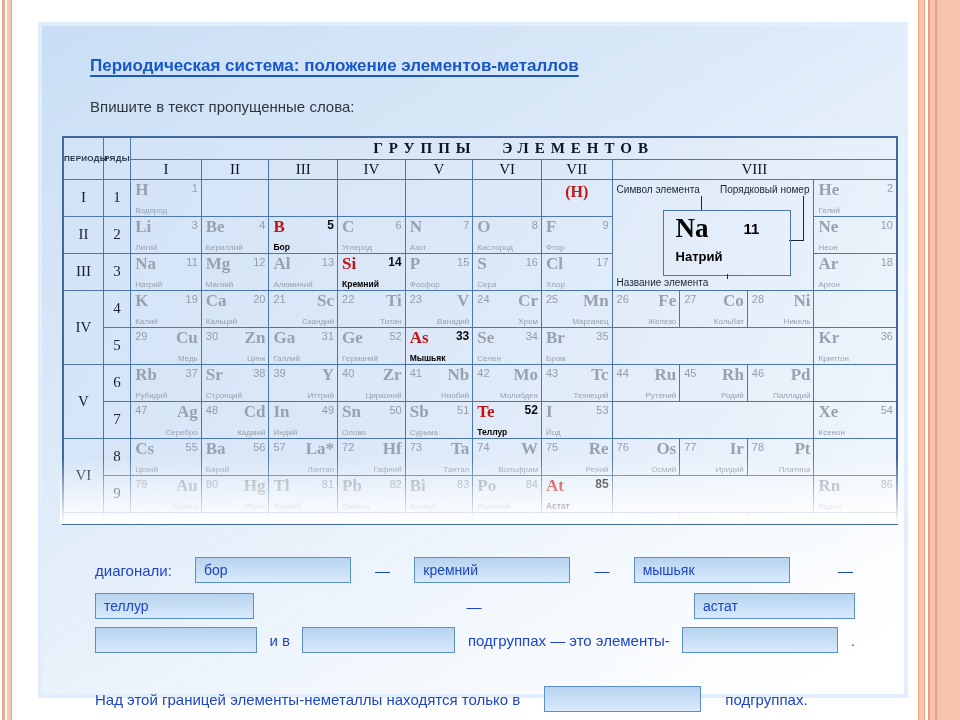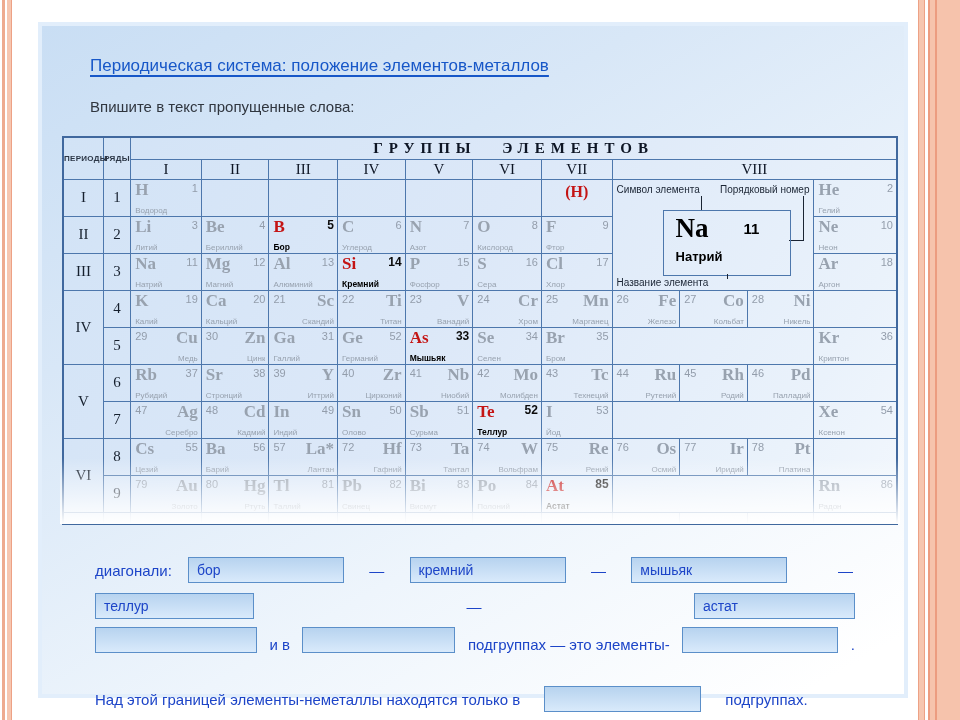--- a/index.html
+++ b/index.html
@@ -8,21 +8,21 @@
   
   .stripeL1{position:absolute;left:2px;top:0;bottom:0;width:3px;background:#eeab90;}
   .stripeL2{position:absolute;left:7px;top:0;bottom:0;width:4px;background:#f6c6b0;border-right:1px solid #eda185;}
   .stripeR1{position:absolute;left:918px;top:0;bottom:0;width:5px;background:#f6c6b0;border-left:1px solid #eda185;border-right:1px solid #eda185;}
   .bandR{position:absolute;left:928px;right:0;top:0;bottom:0;background:#f6c3ac;border-left:2px solid #ec9c80;}
   .bandR::after{content:"";position:absolute;left:5px;top:0;bottom:0;width:2px;background:#ec9c80;}
   
   .panel{position:absolute;left:38px;top:22px;width:870px;height:676px;box-sizing:border-box;
          border:4px solid #e2eefb;
          background:linear-gradient(150deg,#c9def4 0%,#d8e7f7 30%,#eef5fc 65%,#ffffff 95%);}
-  .title{position:absolute;left:48px;top:30px;font-size:17px;font-weight:normal;color:#1757c8;
+  .title{position:absolute;left:48px;top:30px;font-size:17px;font-weight:bold;color:#1757c8;
          text-decoration:underline;text-underline-offset:4px;text-decoration-thickness:2px;}
   .subtitle{position:absolute;left:48px;top:72px;font-size:15px;color:#30363f;}
   
   .ptable{position:absolute;left:20px;top:110px;width:836px;border-collapse:collapse;table-layout:fixed;
           border:2px solid #40689e;
           background:linear-gradient(120deg,#d2e3f6 0%,#dce8f8 45%,#eaf2fb 85%,#f2f7fd 100%);}
   .ptable td,.ptable th{border:1px solid #4d77ac;padding:0;box-sizing:border-box;}
   th.ph{font-size:8px;font-weight:bold;color:#2b3646;letter-spacing:.3px;}
   th.gt{font-family:"Liberation Serif",serif;font-size:15px;font-weight:bold;letter-spacing:6px;
         word-spacing:16px;color:#0d1524;height:22px;}
@@ -53,29 +53,29 @@
   .lg-name{position:absolute;left:12px;top:38px;font-weight:bold;font-size:13px;color:#000;}
   tr.ghost{height:12px;}
   tr.ghost td{border-color:rgba(77,119,172,.45);}
   .fade{position:absolute;left:18px;top:432px;width:840px;height:66px;pointer-events:none;
         background:linear-gradient(to bottom,rgba(255,255,255,0) 0%,rgba(255,255,255,.55) 55%,#fff 100%);}
   
   .fl{position:absolute;left:53px;width:760px;display:flex;align-items:center;color:#1d45c8;font-size:15px;}
   .l1{top:505px;display:block;text-align:justify;text-align-last:justify;}
   .l2{top:531px;}
   .l3{top:567px;}
-  .l4{top:601px;justify-content:space-between;align-items:flex-end;}
+  .l4{top:601px;justify-content:space-between;}
   .l5{top:660px;gap:24px;}
   .blank{height:26px;flex:none;box-sizing:border-box;padding-left:8px;line-height:24px;font-size:14px;
          color:#1d45c8;background:linear-gradient(to bottom,#b7d3ef,#d9eafb);border:1px solid #5b8fc9;}
   .w150{width:156px;}.w159{width:159px;}.w161{width:161px;}.w162{width:162px;}
   .w153{width:153px;}.w156{width:156px;}.w157{width:157px;}
   .dash{flex:1;text-align:center;}
   .dash.r{text-align:right;padding-right:2px;}
-  .lbl{margin-right:16px;white-space:nowrap;text-align:right;}
+  .lbl{margin-right:23px;white-space:nowrap;text-align:right;}
   .tail{margin-left:14px;white-space:nowrap;}
   .t{white-space:nowrap;}
 </style>
 </head>
 <body>
 
 <div class="stripeL1"></div>
 <div class="stripeL2"></div>
 <div class="stripeR1"></div>
 <div class="bandR"></div>

